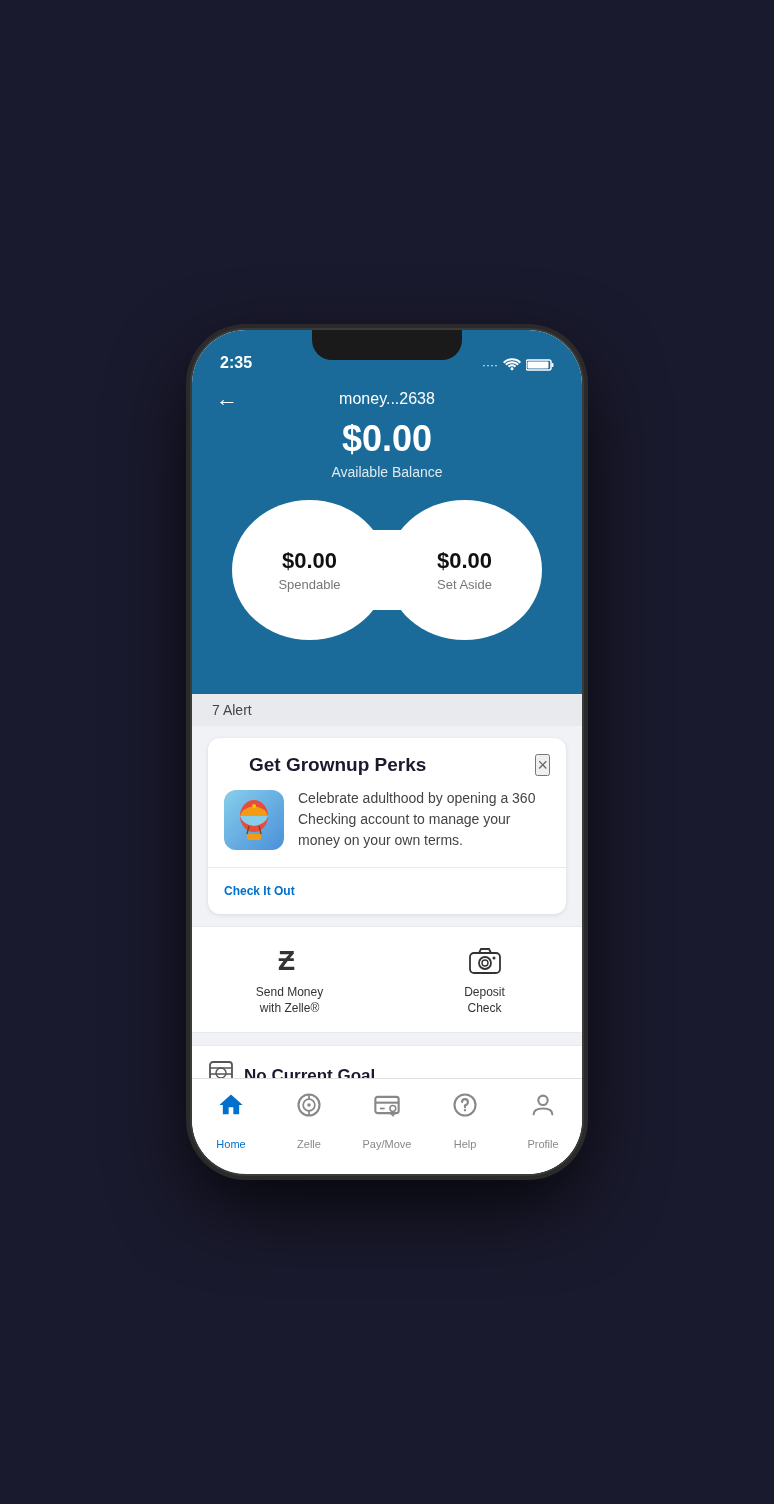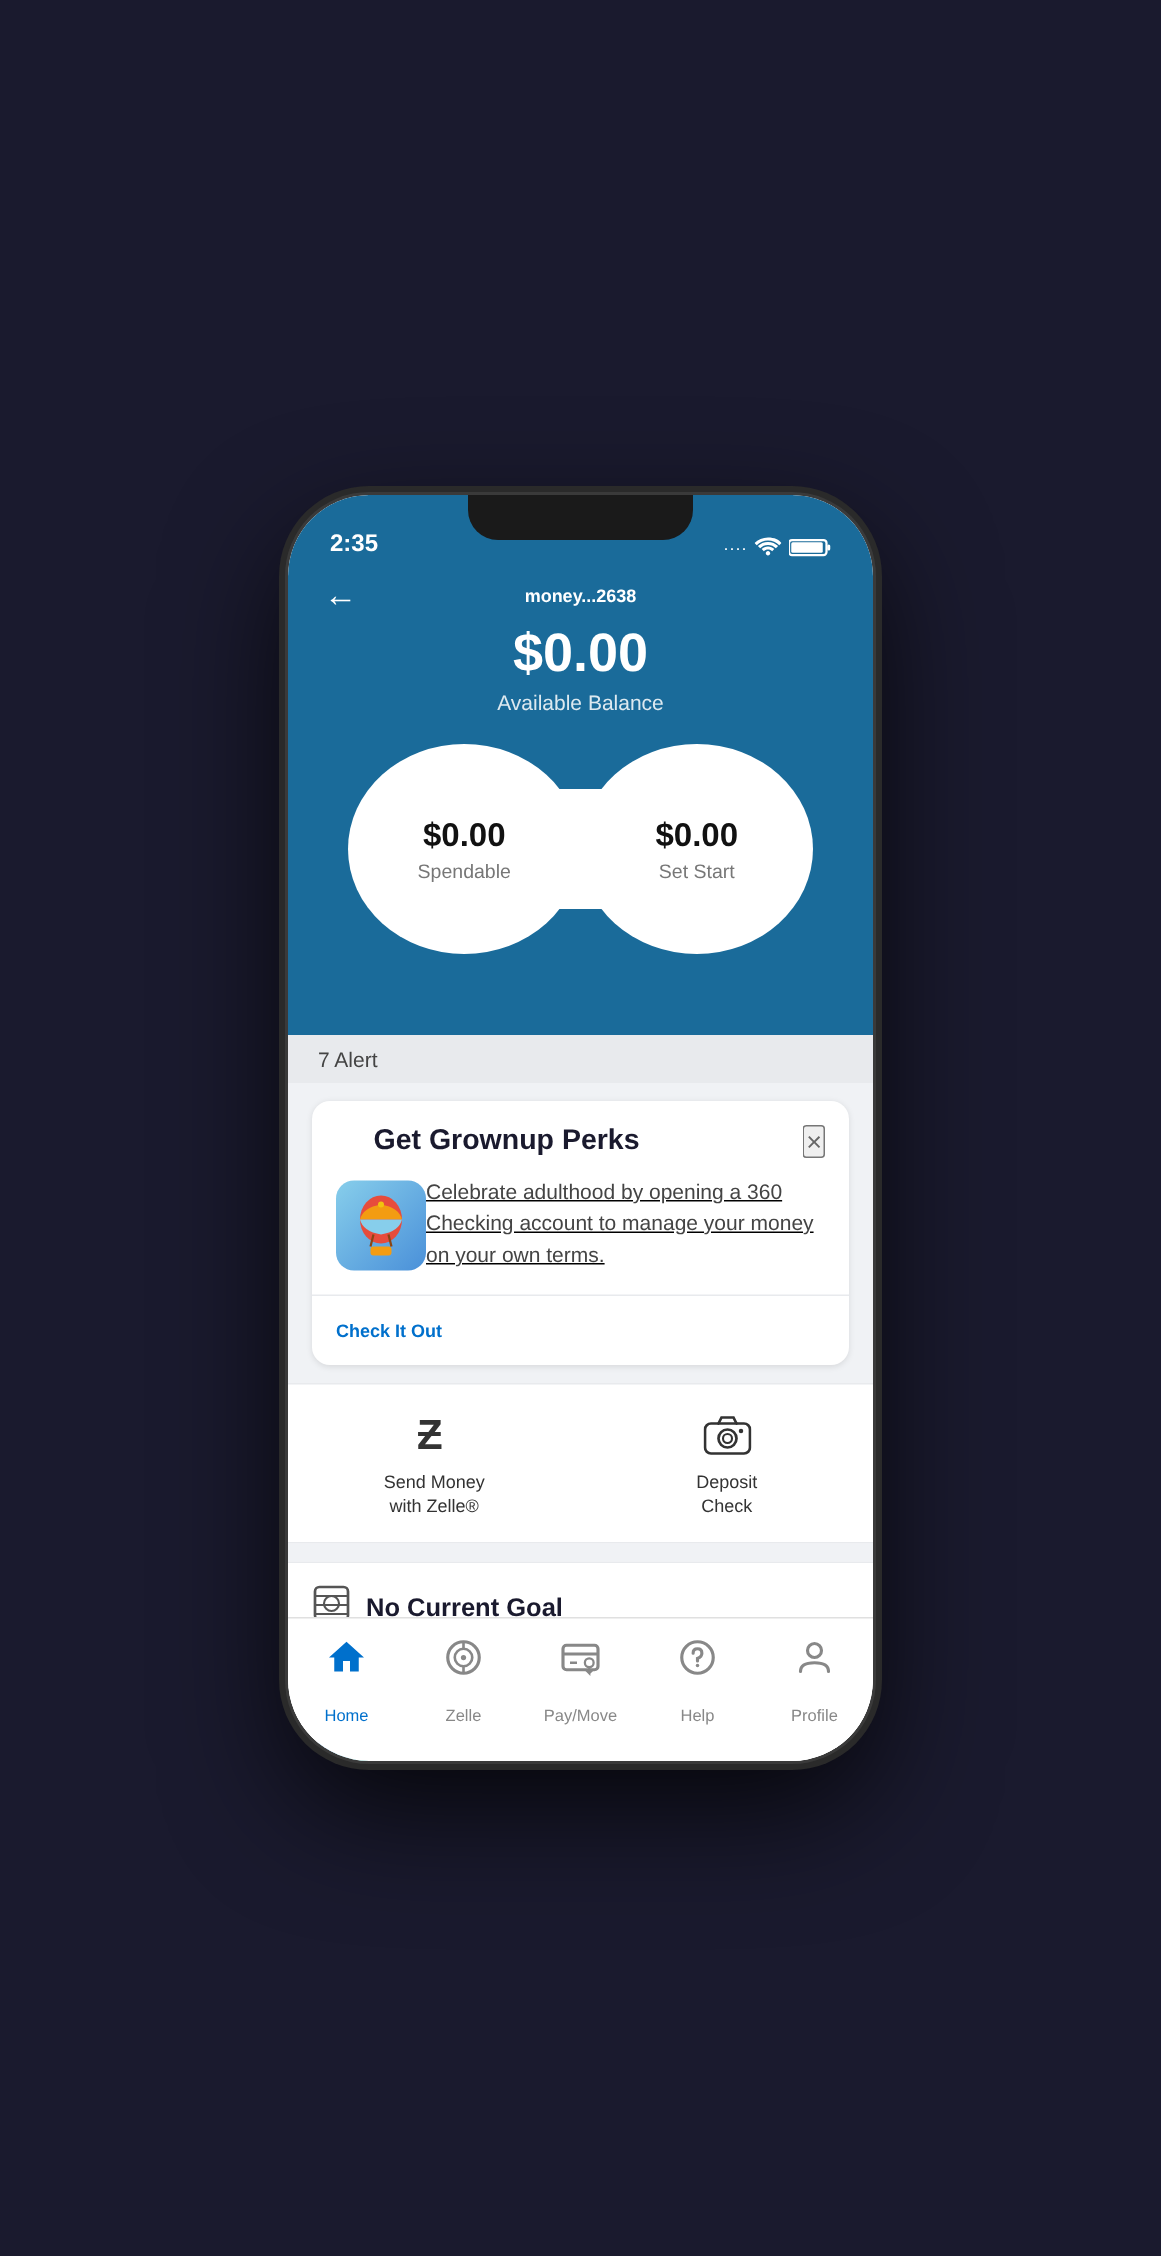--- a/index.html
+++ b/index.html
@@ -83,22 +83,22 @@
     }
     .back-btn {
       position: absolute;
       left: 0;
       color: white;
       font-size: 22px;
       cursor: pointer;
       font-weight: 300;
     }
     .account-name {
-      font-size: 12px;
-      font-weight: 700;
+      font-size: 16px;
+      font-weight: 400;
       color: white;
     }
     .balance-amount {
       font-size: 36px;
       font-weight: 700;
       color: white;
       margin-bottom: 4px;
     }
     .balance-label {
       font-size: 14px;
@@ -133,23 +133,23 @@
       color: #1a1a2e;
     }
     .close-btn {
       color: #666;
       font-size: 18px;
       cursor: pointer;
       line-height: 1;
     }
     .perks-body {
       display: flex;
-      align-items: flex-end;
+      align-items: center;
       padding: 0 16px 16px;
-      text-decoration: underline;
+      gap: 14px;
     }
     .perks-icon {
       width: 60px;
       height: 60px;
       border-radius: 12px;
       background: linear-gradient(135deg, #87ceeb 0%, #4a90d9 100%);
       flex-shrink: 0;
       display: flex;
       align-items: center;
       justify-content: center;
@@ -386,21 +386,21 @@
 
       <div class="infinity-wrap">
         <div class="infinity-shape">
           <div class="inf-bridge"></div>
           <div class="inf-circle-left">
             <span class="inf-amount">$0.00</span>
             <span class="inf-label">Spendable</span>
           </div>
           <div class="inf-circle-right">
             <span class="inf-amount">$0.00</span>
-            <span class="inf-label">Set Start</span>
+            <span class="inf-label">Set Aside</span>
           </div>
         </div>
       </div>
     </div>
 
     <div class="scroll-area">
 
       <div class="alert-bar">
         <span>7 Alert</span>
       </div>

